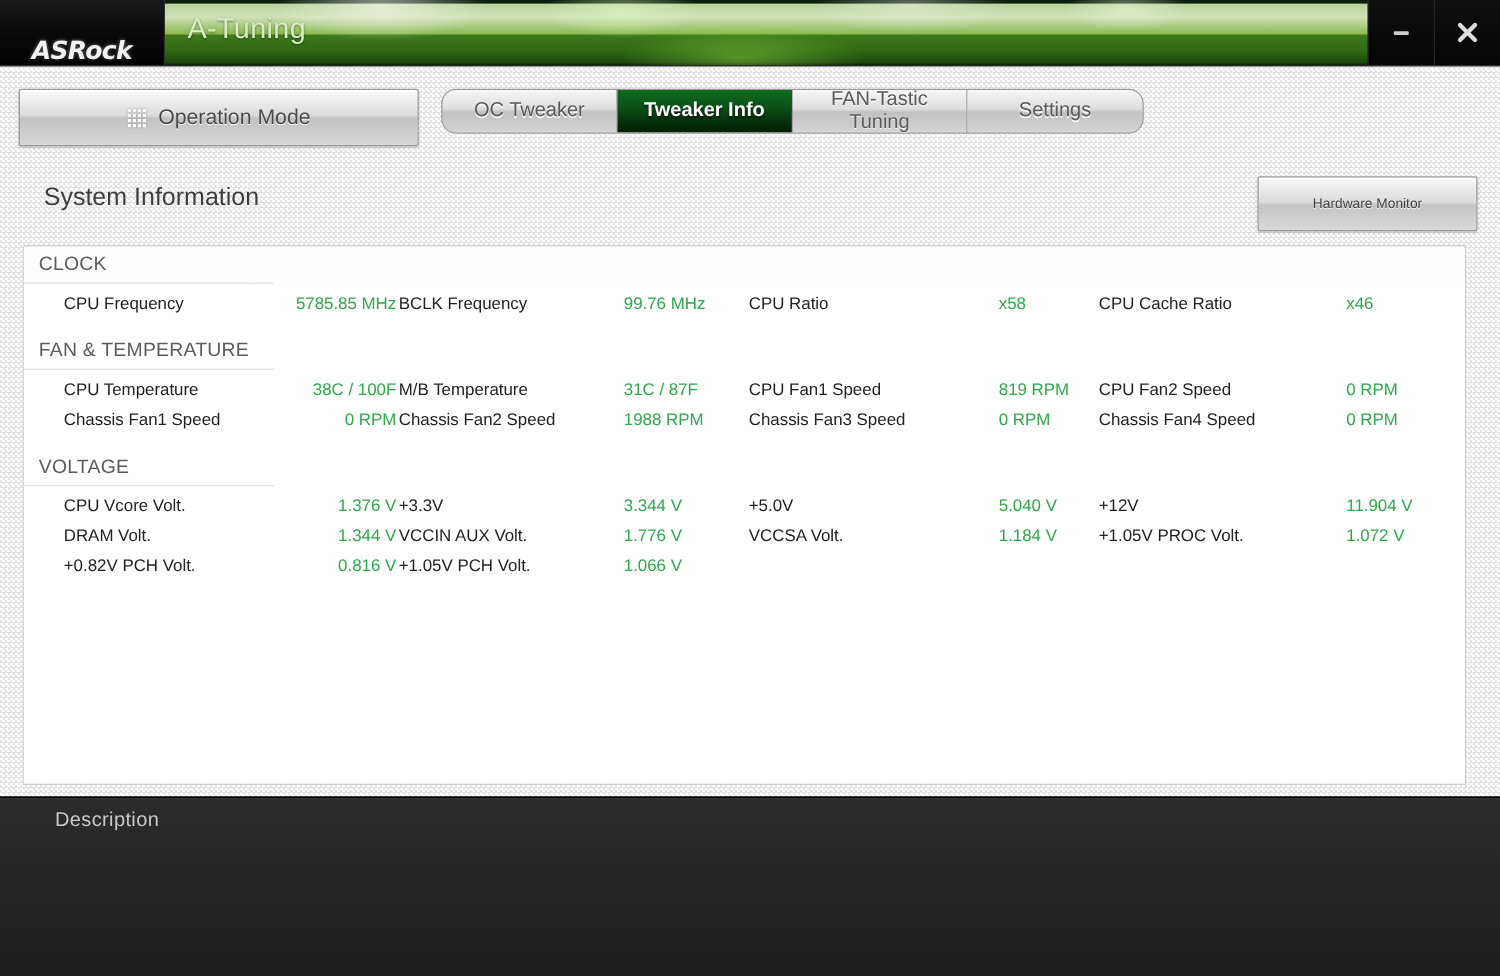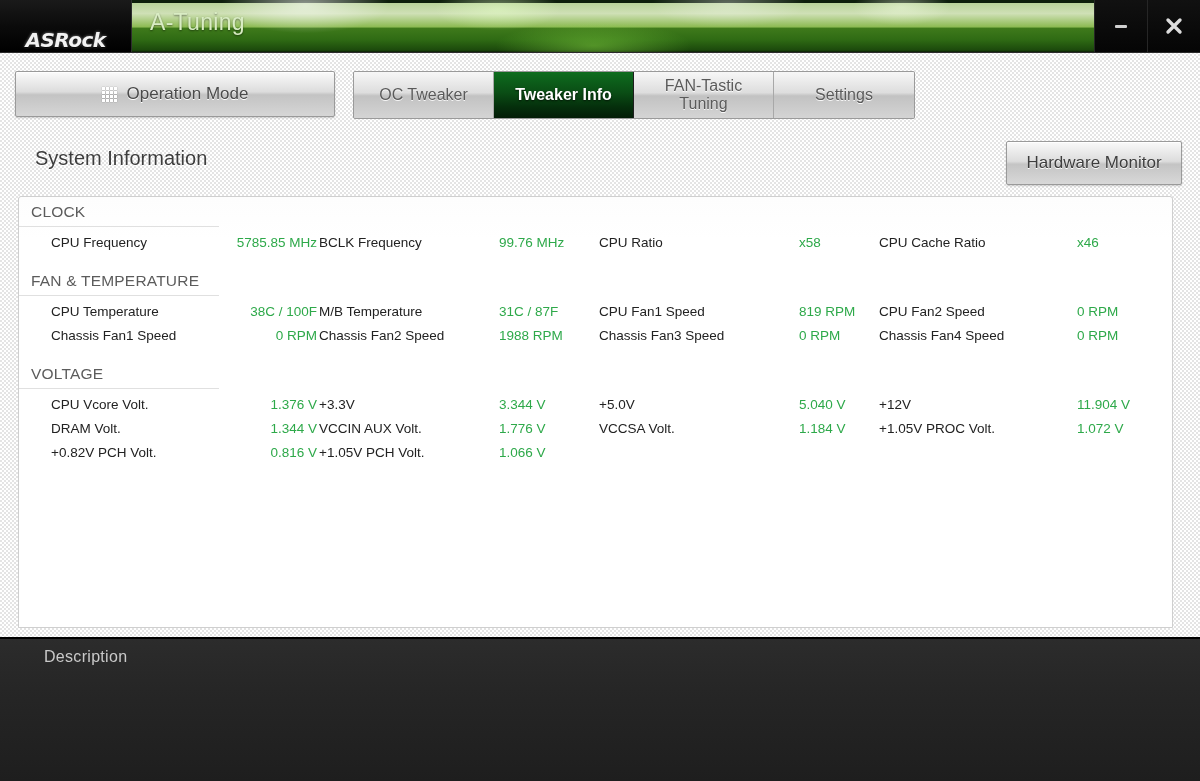--- a/index.html
+++ b/index.html
@@ -113,24 +113,24 @@
   #grid-icon i { background: #ffffff; box-shadow: 0 0 1px rgba(0,0,0,.55); display:block; }
   #opmode-label {
     font-size: 17px;
     color: #4a4a4a;
     text-shadow: 0 1px 0 #fff;
   }
 
   #tabgroup {
     position: absolute;
     left: 353px; top: 17px;
-    height: 48px;
+    height: 36px;
     display: flex;
     border: 1px solid #9a9a9a;
-    border-radius: 2px;
+    border-radius: 12px;
     overflow: hidden;
     background: #cfcfcf;
   }
   .tab {
     width: 140px;
     display: flex; align-items: center; justify-content: center;
     text-align: center;
     font-size: 16px;
     color: #5a5a5a;
     text-shadow: 0 1px 0 rgba(255,255,255,.85);
@@ -164,21 +164,21 @@
   }
   #hw-monitor-btn {
     position: absolute;
     right: 18px; top: 7px;
     width: 176px; height: 44px;
     border: 1px solid #9a9a9a;
     border-radius: 2px;
     background: linear-gradient(180deg,#f9f9f9 0%, #dcdcdc 46%, #c4c4c4 53%, #d8d8d8 100%);
     box-shadow: inset 0 1px 0 #fff, 0 1px 2px rgba(0,0,0,.18);
     display: flex; align-items: center; justify-content: center;
-    font-size: 17px;
+    font-size: 11px;
     color: #3d3d3d;
     text-shadow: 0 1px 0 #fff;
     cursor: pointer;
   }
 
   
   #content-panel {
     position: absolute;
     left: 18px; top: 196px;
     width: 1155px; height: 432px;

